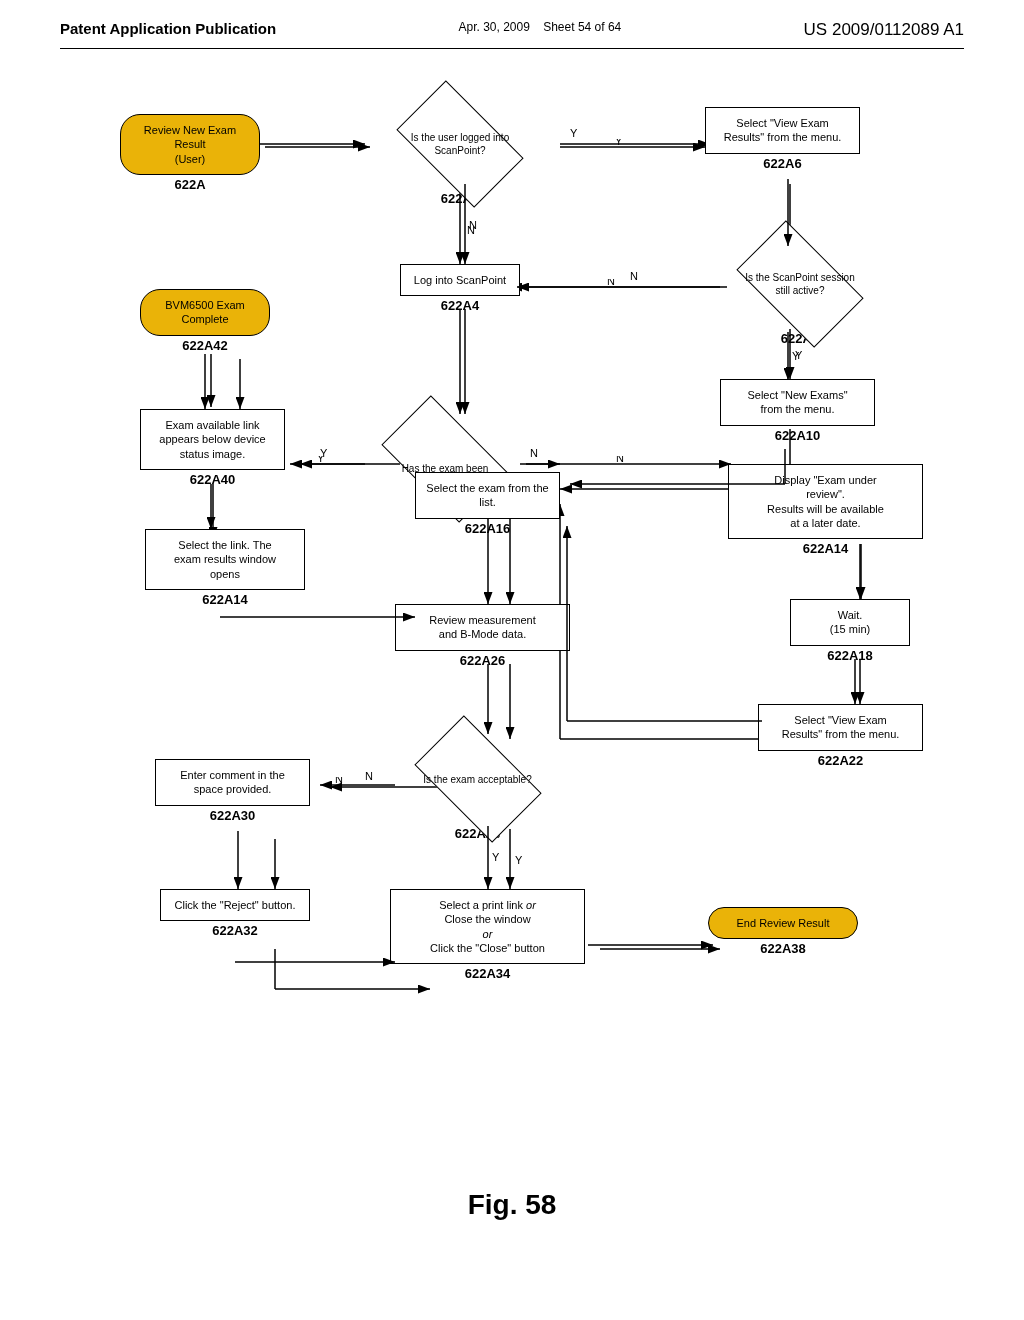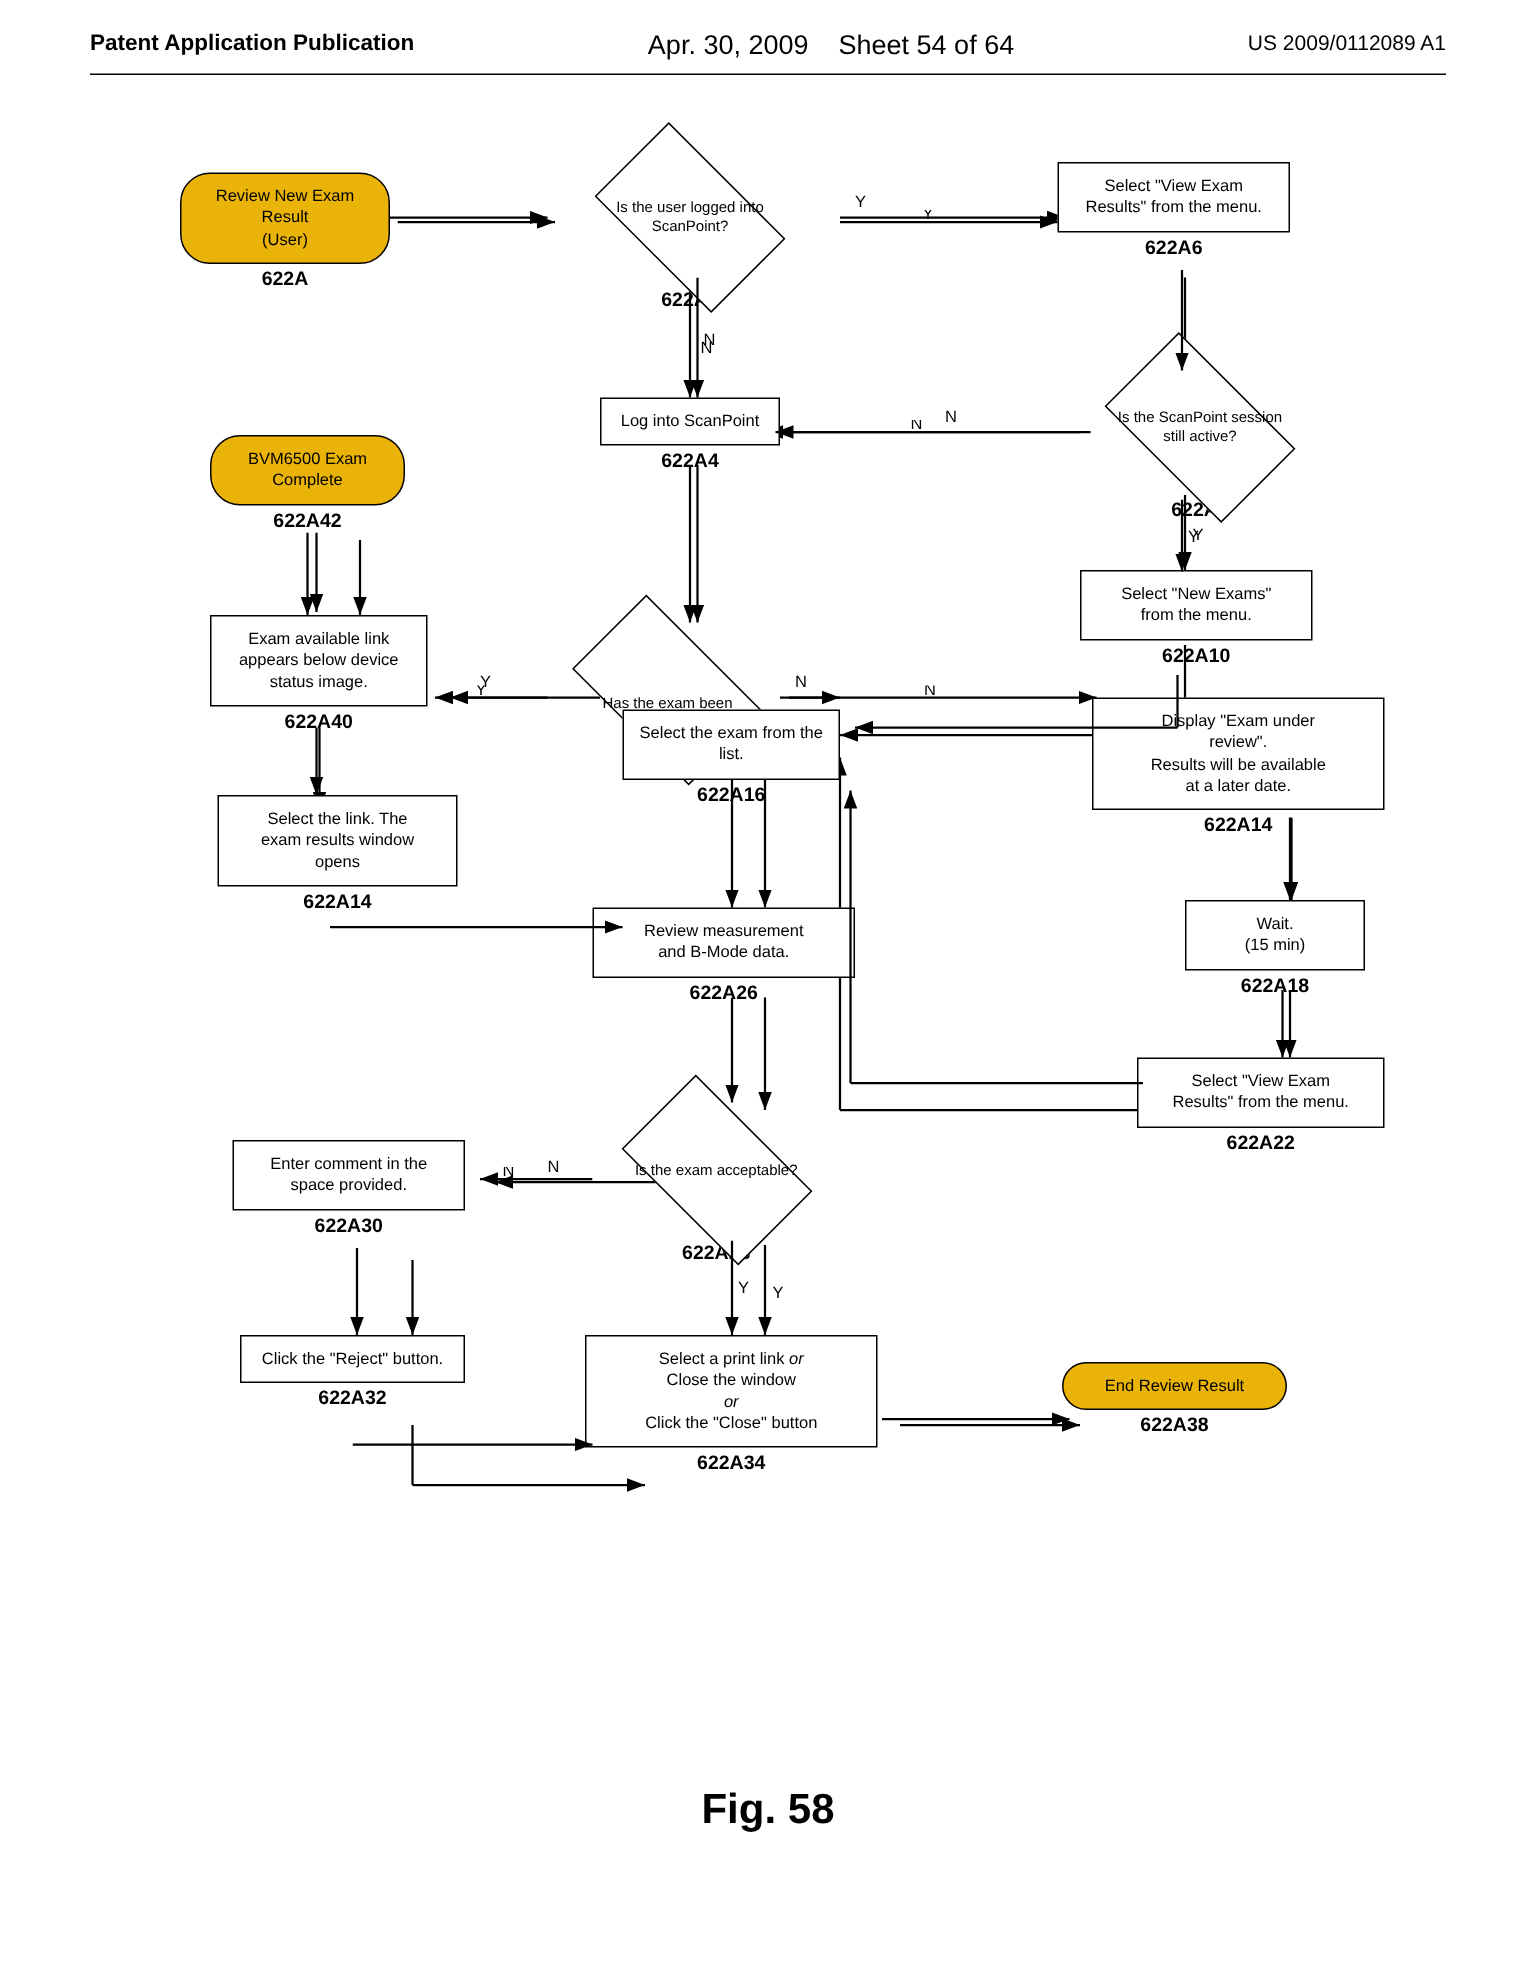--- a/index.html
+++ b/index.html
@@ -27,26 +27,26 @@
       padding-bottom: 8px;
       margin-bottom: 20px;
     }
 
     .header-title {
       font-weight: bold;
       font-size: 15px;
     }
 
     .header-info {
-      font-size: 18px;
+      font-size: 12px;
       text-align: center;
     }
 
     .header-patent {
-      font-size: 14px;
+      font-size: 17px;
       text-align: left;
     }
 
     .diagram-container {
       position: relative;
       width: 940px;
       height: 1100px;
       margin: 0 auto;
     }
 

